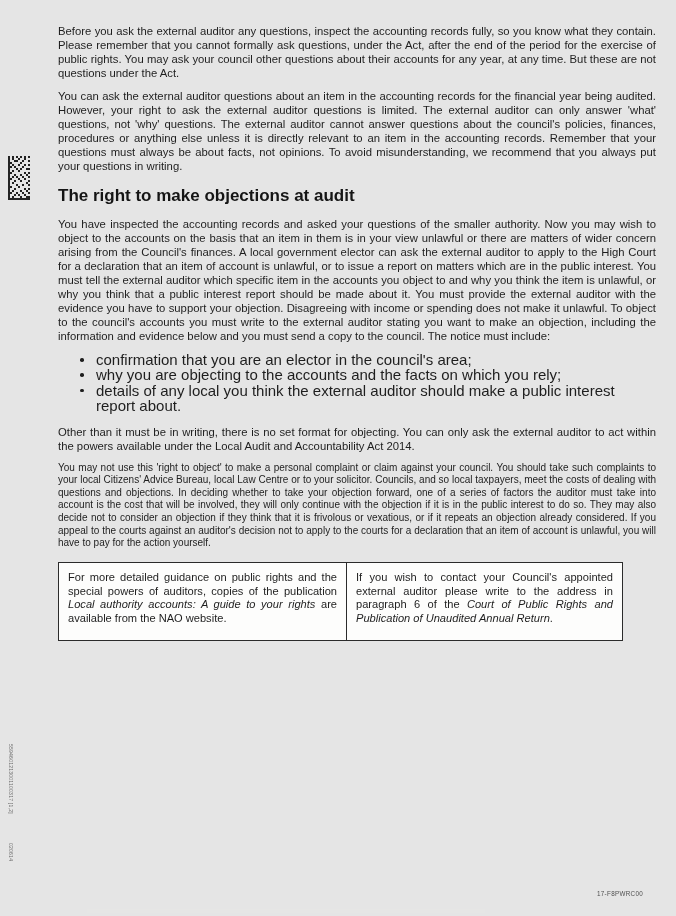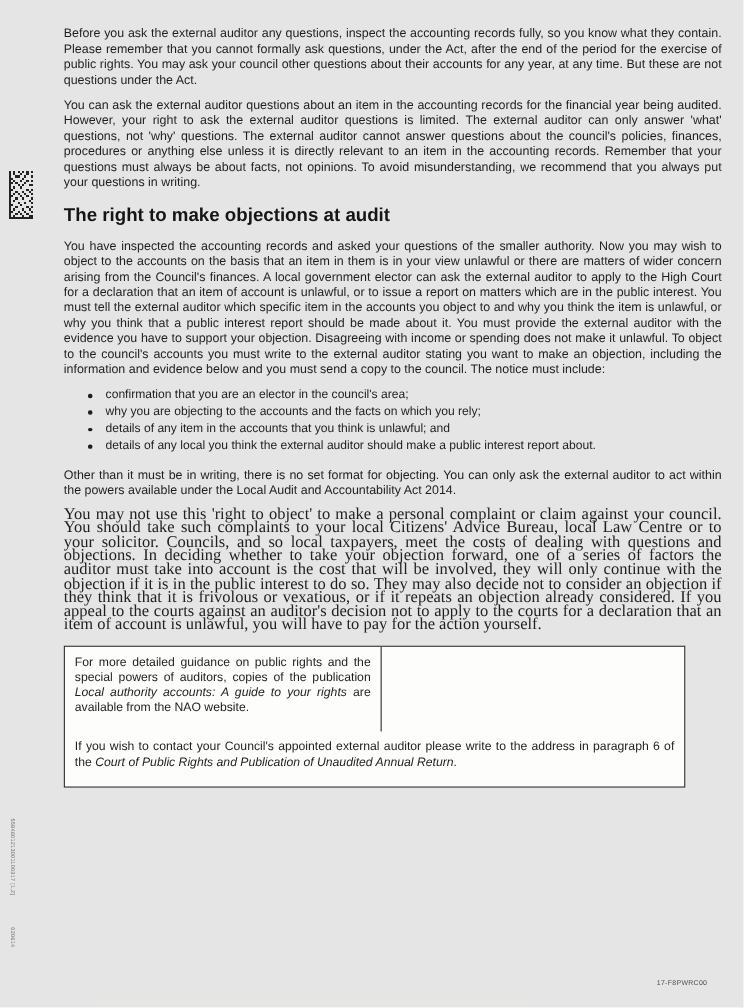--- a/index.html
+++ b/index.html
@@ -16,56 +16,54 @@
     left:58px;top:24px;width:598px;
   }
   p.body{
     font-size:11.3px;
     line-height:14px;
     text-align:justify;
     margin:0 0 9px 0;
   }
   p.body.tight{
     line-height:12.6px;
-    font-size:15px;
-    font-family:Liberation Serif, serif;
+    font-size:10px;
   }
   h3.hd{
     font-size:17px;
     font-weight:bold;
     margin:13px 0 11px 0;
     color:#151515;
   }
   ul.blist{
     margin:4px 0 11px 0;
     padding-left:38px;
     list-style:none;
   }
   ul.blist li{
-    font-size:11px;
+    font-size:15px;
     line-height:15.4px;
     position:relative;
     padding-left:0;
   }
   ul.blist li::before{
     content:"";
     position:absolute;
     left:-16px;top:6px;
     width:3.5px;height:3.5px;
     border-radius:50%;
     background:#1e1e1e;
   }
   .boxes{
     display:flex;
     width:565px;
     border:1.6px solid #2b2b2b;
     margin-top:12px;
     box-sizing:border-box;
     background:#fdfdfc;
-    flex-direction:column;
   }
   .box-cell{
     box-sizing:border-box;
     padding:8px 9px 14px 9px;
     font-size:11.1px;
     line-height:13.8px;
     text-align:justify;
   }
   .box-cell.left{
     width:288px;
@@ -133,21 +131,20 @@
 
     <p class="body">You can ask the external auditor questions about an item in the accounting records for the financial year being audited. However, your right to ask the external auditor questions is limited. The external auditor can only answer 'what' questions, not 'why' questions. The external auditor cannot answer questions about the council's policies, finances, procedures or anything else unless it is directly relevant to an item in the accounting records. Remember that your questions must always be about facts, not opinions. To avoid misunderstanding, we recommend that you always put your questions in writing.</p>
 
     <h3 class="hd">The right to make objections at audit</h3>
 
     <p class="body">You have inspected the accounting records and asked your questions of the smaller authority. Now you may wish to object to the accounts on the basis that an item in them is in your view unlawful or there are matters of wider concern arising from the Council's finances. A local government elector can ask the external auditor to apply to the High Court for a declaration that an item of account is unlawful, or to issue a report on matters which are in the public interest. You must tell the external auditor which specific item in the accounts you object to and why you think the item is unlawful, or why you think that a public interest report should be made about it. You must provide the external auditor with the evidence you have to support your objection. Disagreeing with income or spending does not make it unlawful. To object to the council's accounts you must write to the external auditor stating you want to make an objection, including the information and evidence below and you must send a copy to the council. The notice must include:</p>
 
     <ul class="blist">
       <li>confirmation that you are an elector in the council's area;</li>
       <li>why you are objecting to the accounts and the facts on which you rely;</li>
-      <li>details of any item in the accounts that you think is unlawful; and</li>
       <li>details of any local you think the external auditor should make a public interest report about.</li>
     </ul>
 
     <p class="body">Other than it must be in writing, there is no set format for objecting. You can only ask the external auditor to act within the powers available under the Local Audit and Accountability Act 2014.</p>
 
 
     <p class="body tight">You may not use this 'right to object' to make a personal complaint or claim against your council.  You should take such complaints to your local Citizens' Advice Bureau, local Law Centre or to your solicitor. Councils, and so local taxpayers, meet the costs of dealing with questions and objections.  In deciding whether to take your objection forward, one of a series of factors the auditor must take into account is the cost that will be involved, they will only continue with the objection if it is in the public interest to do so. They may also decide not to consider an objection if they think that it is frivolous or vexatious, or if it repeats an objection already considered. If you appeal to the courts against an auditor's decision not to apply to the courts for a declaration that an item of account is unlawful, you will have to pay for the action yourself.</p>
 
     <div class="boxes">
       <div class="box-cell left">

